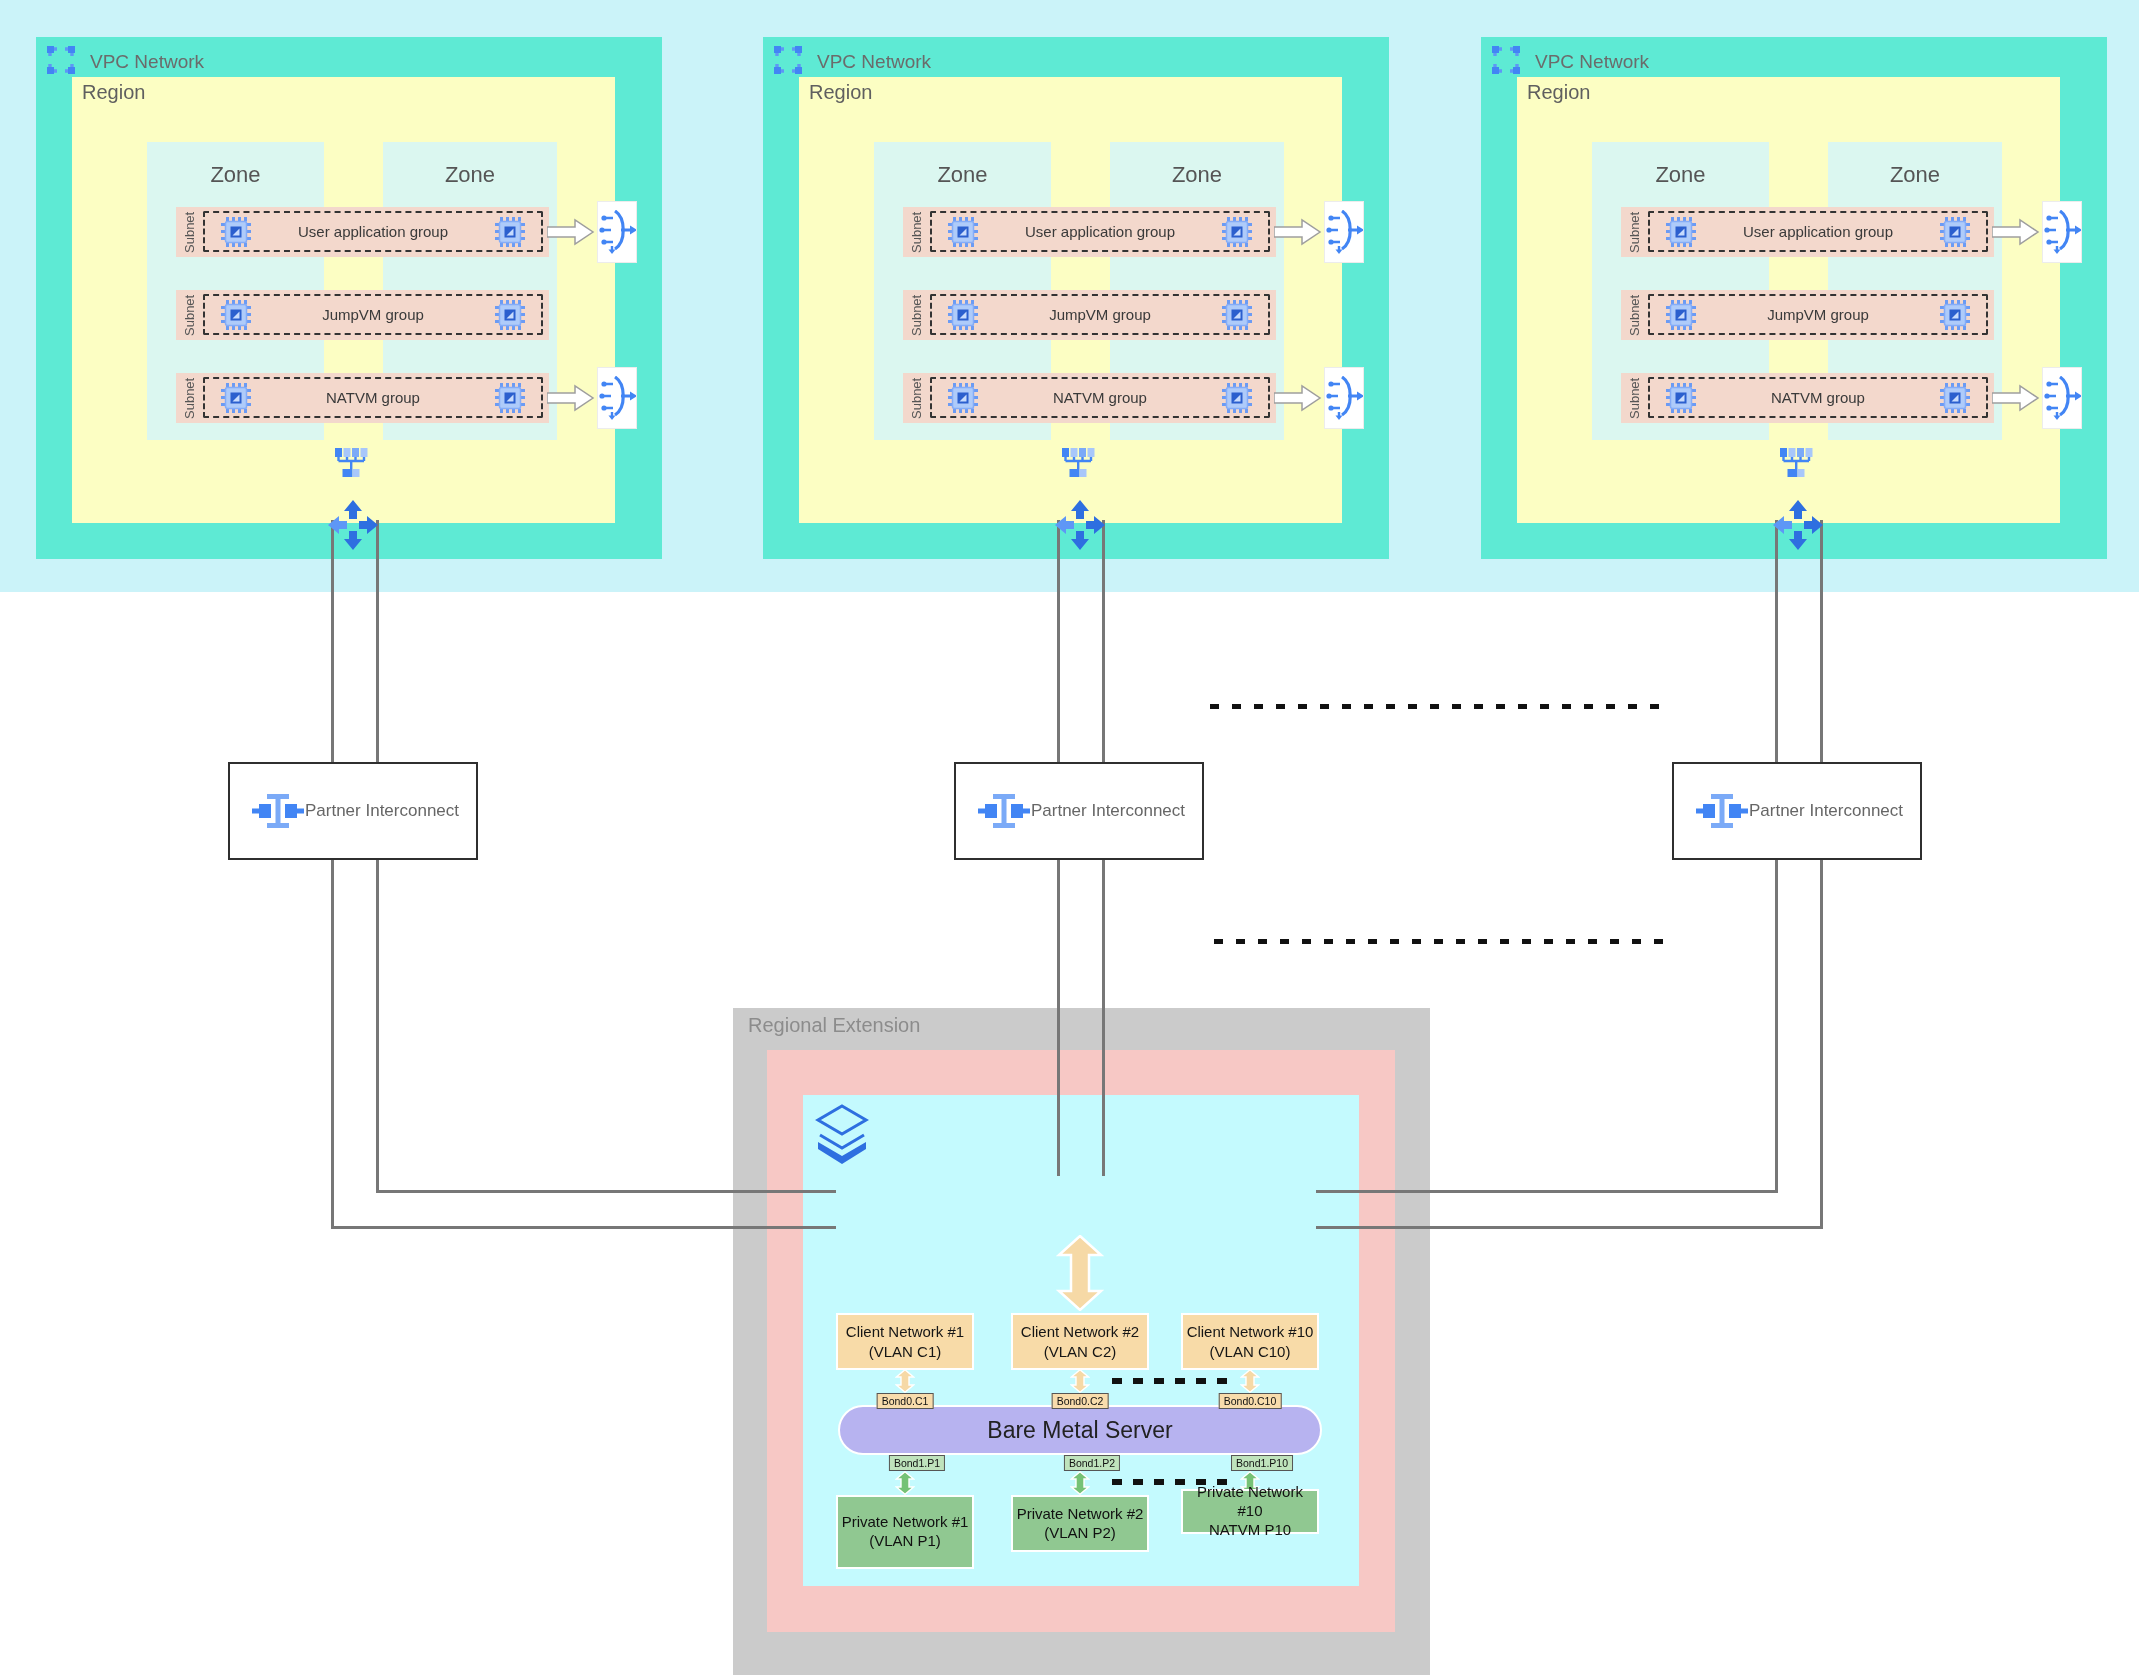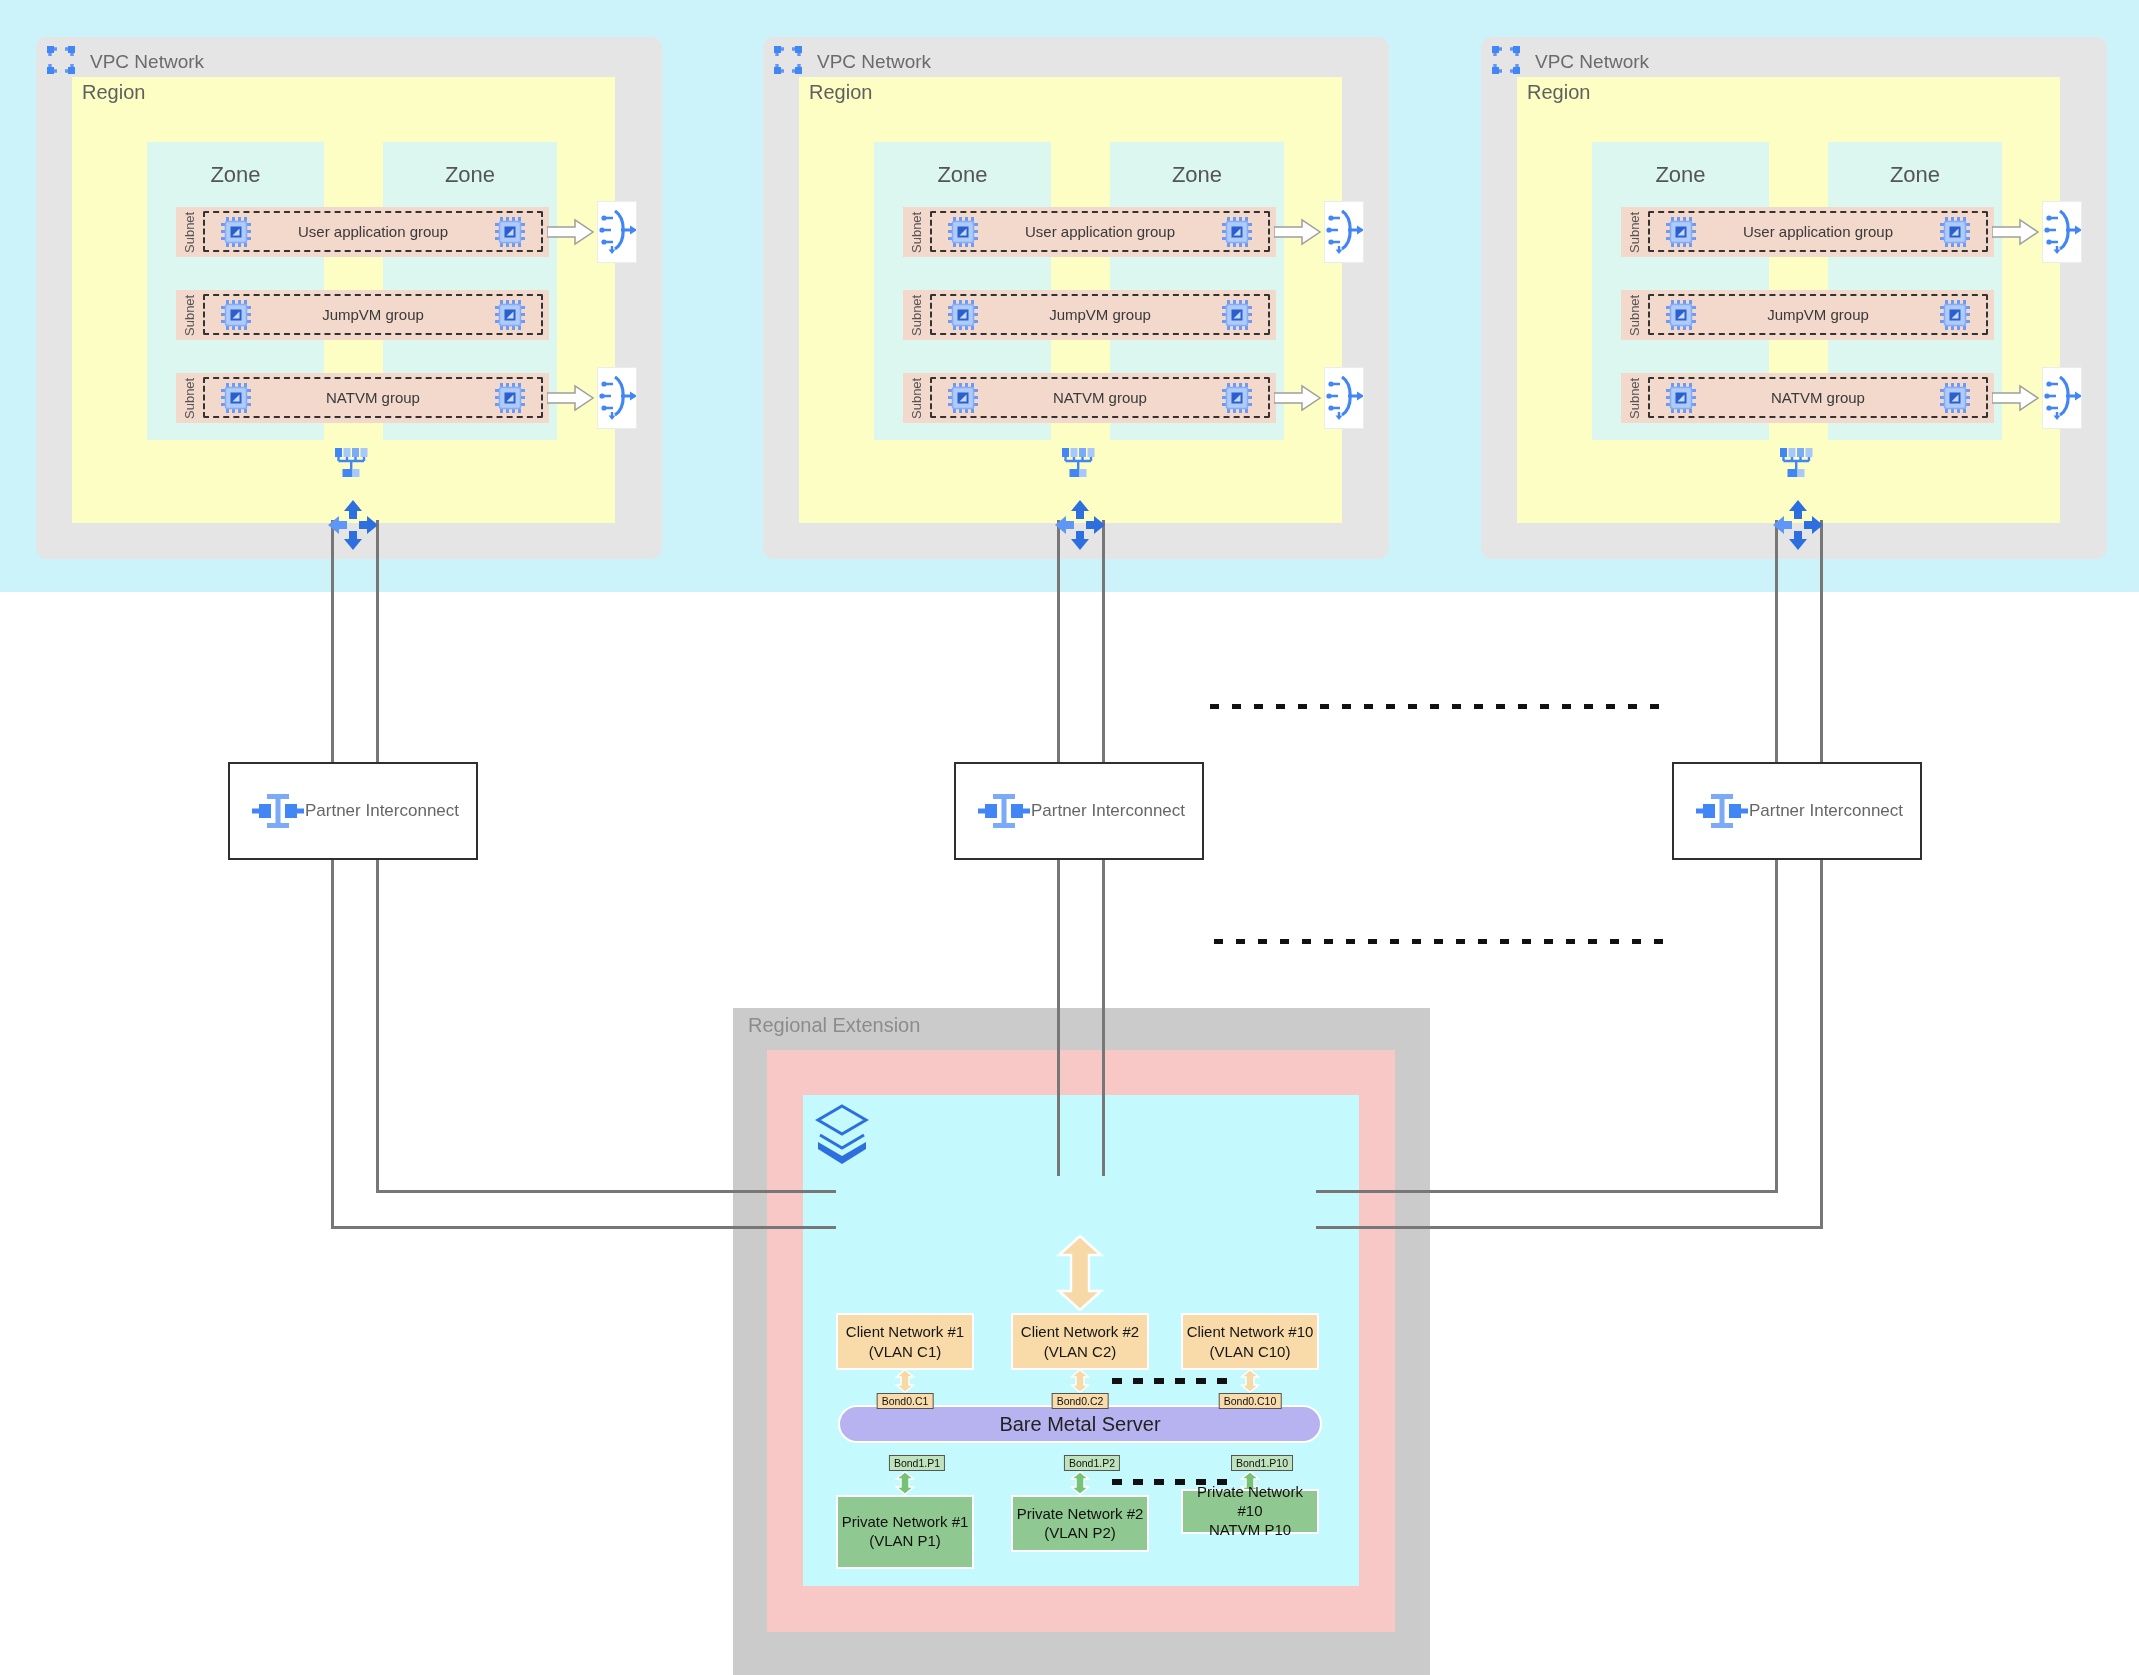--- a/index.html
+++ b/index.html
@@ -1,21 +1,21 @@
 <!DOCTYPE html>
 <html><head>
 <meta charset="utf-8">
 <style>
   html,body{margin:0;padding:0;background:#fff;font-family:"Liberation Sans",sans-serif;}
   #canvas{position:relative;width:2139px;height:1675px;overflow:hidden;background:#fff;}
   .abs{position:absolute;}
   
   #band-top{left:0;top:0;width:2139px;height:592px;background:#CBF3F9;}
   
-  .vpc{position:absolute;top:37px;width:626px;height:522px;background:#e5e5e5;border-radius:11px;}
+  .vpc{position:absolute;top:37px;width:626px;height:522px;background:#5eead4;}
   .vpc-head{position:absolute;left:11px;top:9px;display:flex;align-items:center;gap:15px;}
   .vpc-title{font-size:19px;color:#6b6b6b;}
   .region{position:absolute;left:36px;top:40px;width:543px;height:446px;background:#FCFEC3;}
   .region-label{position:absolute;left:46px;top:44px;font-size:20px;color:#5f5f5f;}
   .zone{position:absolute;top:105px;height:298px;background:#DBF7F0;}
   .zone1{left:111px;width:177px;}
   .zone2{left:347px;width:174px;}
   .zone-label{margin-top:20px;text-align:center;font-size:22px;color:#555;}
   .subnet{position:absolute;left:140px;width:373px;height:50px;background:#F3D8CC;}
   .subnet-vlabel{position:absolute;left:2px;top:0;bottom:0;width:22px;display:flex;align-items:center;justify-content:center;writing-mode:vertical-rl;transform:rotate(180deg);font-size:13px;color:#555;}
@@ -45,21 +45,21 @@
   #layers-icon{left:814px;top:1104px;}
   #vrf{left:836px;top:1176px;width:480px;height:58px;background:#F8DBA8;border:2px solid #fff;box-sizing:border-box;display:flex;align-items:center;justify-content:center;font-size:22px;color:#333;}
   #big-arrow{left:1056px;top:1235px;}
   .cnbox{position:absolute;top:1313px;width:138px;height:57px;background:#F8DBA8;border:2px solid #fff;box-sizing:border-box;display:flex;flex-direction:column;justify-content:center;text-align:center;font-size:15px;line-height:1.3;color:#151515;}
   .pnbox{position:absolute;width:138px;background:#90C891;border:2px solid #fff;box-sizing:border-box;display:flex;flex-direction:column;justify-content:center;text-align:center;font-size:15px;line-height:1.25;color:#111;}
   .pn-line:empty{display:none;}
   .sarrow{position:absolute;width:20px;height:24px;}
   .bond{position:absolute;transform:translateX(-50%);font-size:10.5px;line-height:12px;padding:1px 4px;border:1px solid #555;color:#111;white-space:nowrap;z-index:6;}
   .bond0{background:#F8DCAC;top:1393px;}
   .bond1{background:#BFE3BC;top:1455px;margin-left:12px;}
-  #bms{left:838px;top:1405px;width:484px;height:38px;background:#B7B3F0;border:2px solid #fff;box-sizing:border-box;border-radius:27px;display:flex;align-items:center;justify-content:center;font-size:20px;color:#222;z-index:5;}
+  #bms{left:838px;top:1405px;width:484px;height:50px;background:#B7B3F0;border:2px solid #fff;box-sizing:border-box;border-radius:27px;display:flex;align-items:center;justify-content:center;font-size:23px;color:#222;z-index:5;}
 </style>
 </head>
 <body>
 
 <svg width="0" height="0" style="position:absolute">
   <defs>
     <g id="i-vpc">
       <path d="M3 10 V5 a2 2 0 0 1 2-2 H10 M18 3 h5 a2 2 0 0 1 2 2 v5 M25 18 v5 a2 2 0 0 1 -2 2 h-5 M10 25 H5 a2 2 0 0 1 -2-2 v-5" fill="none" stroke="#5E97F6" stroke-width="3.4"></path>
       <rect x="0" y="0" width="7" height="7" fill="#4285F4"></rect>
         <rect x="21" y="0" width="7" height="7" fill="#4285F4"></rect>

